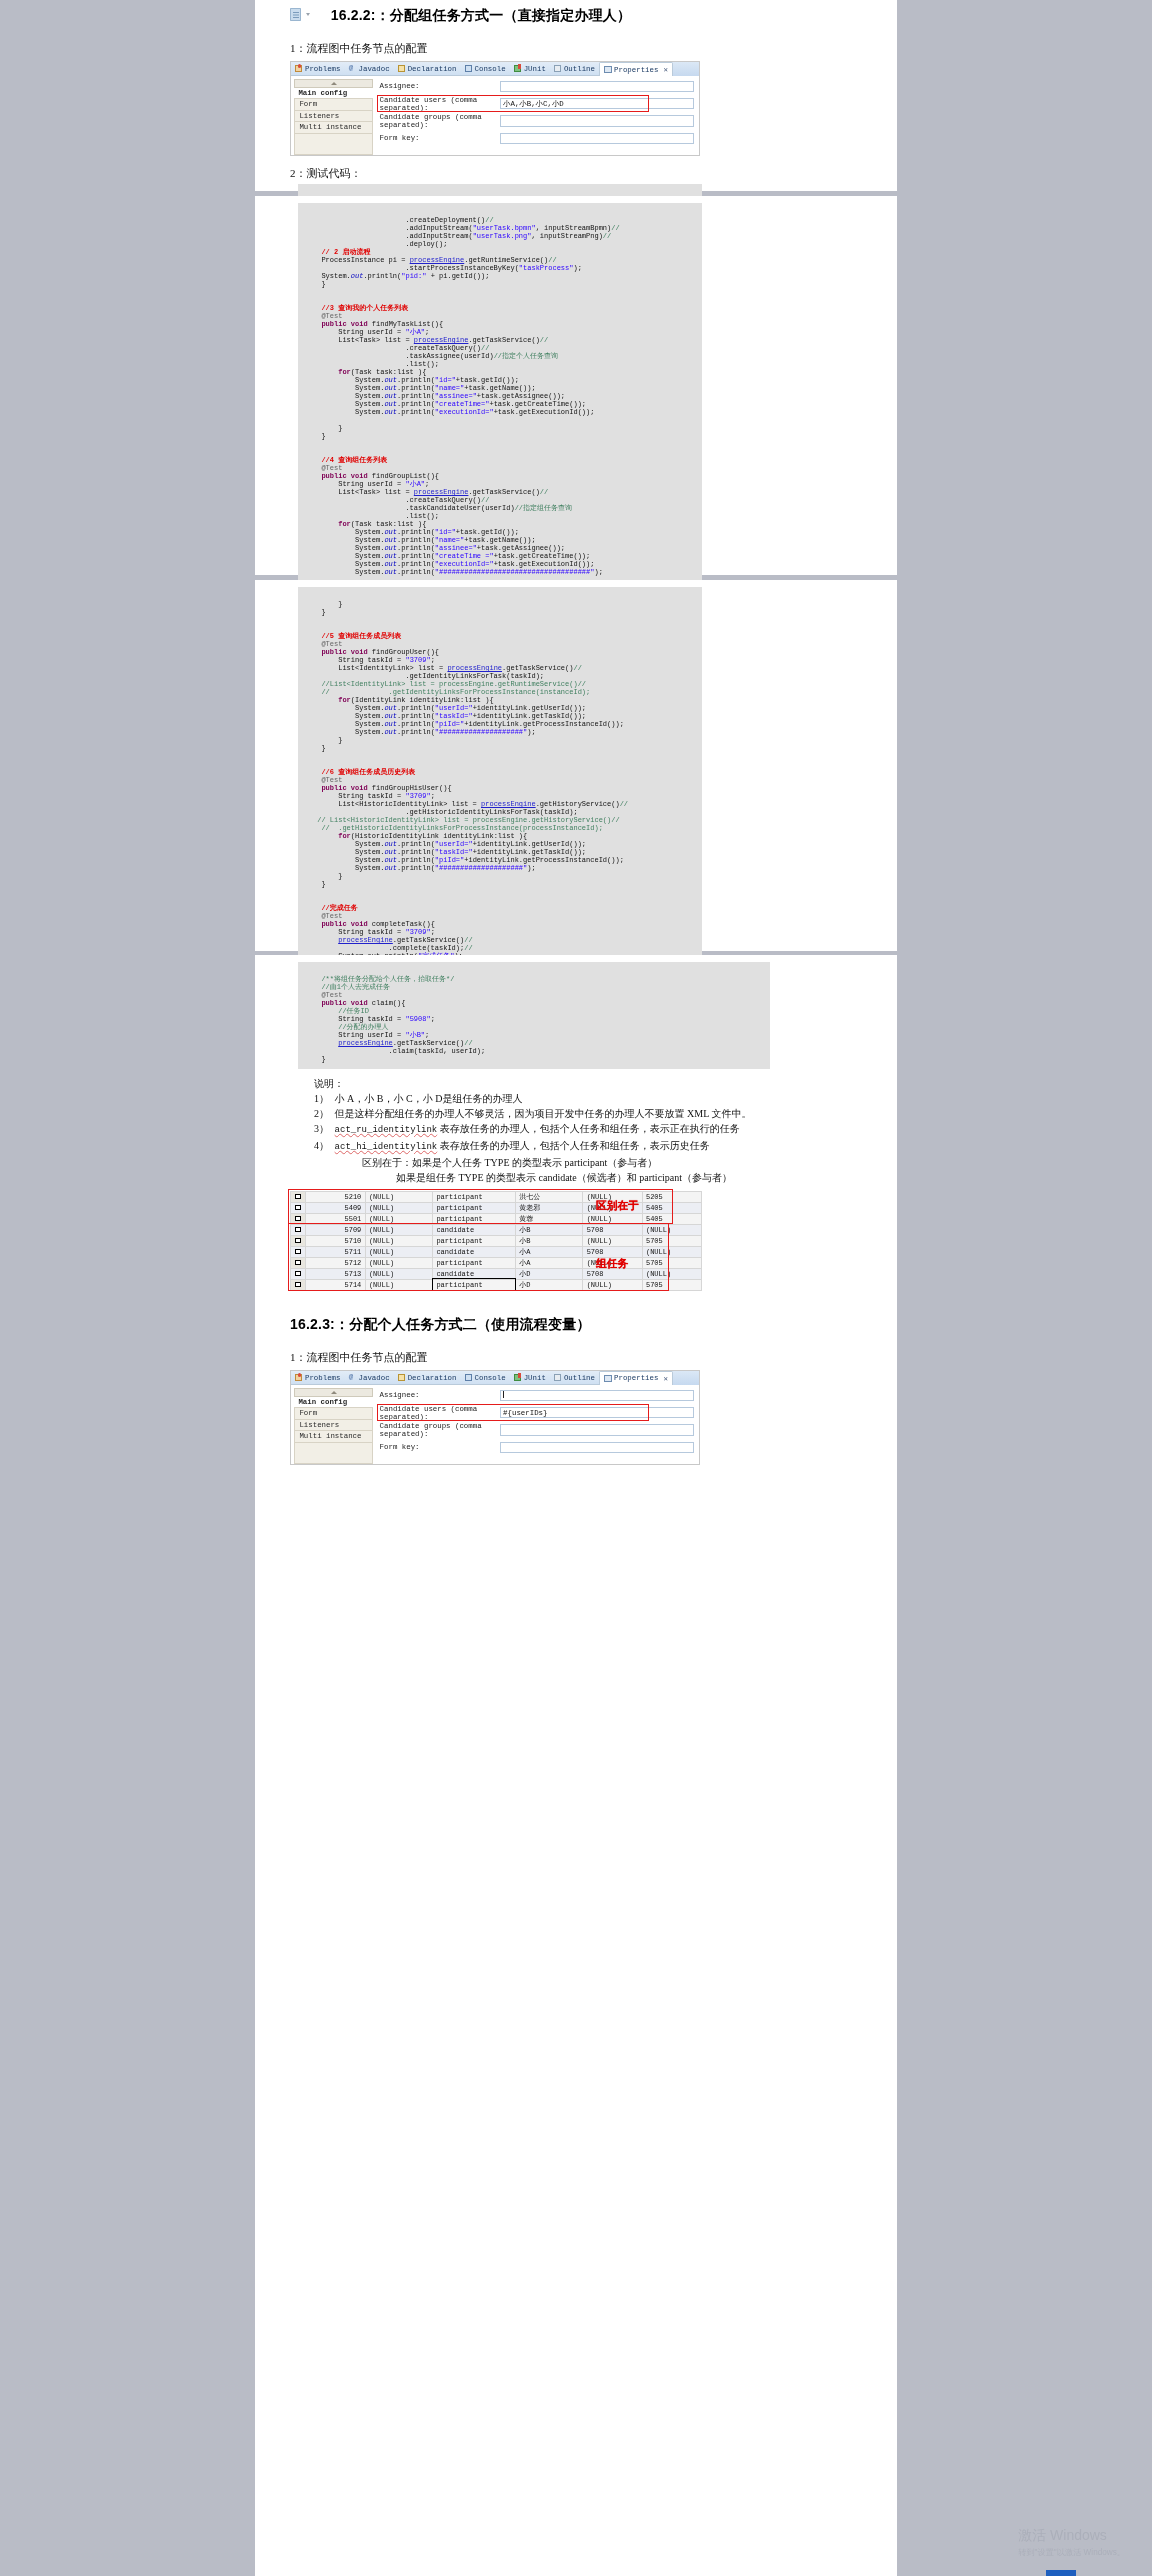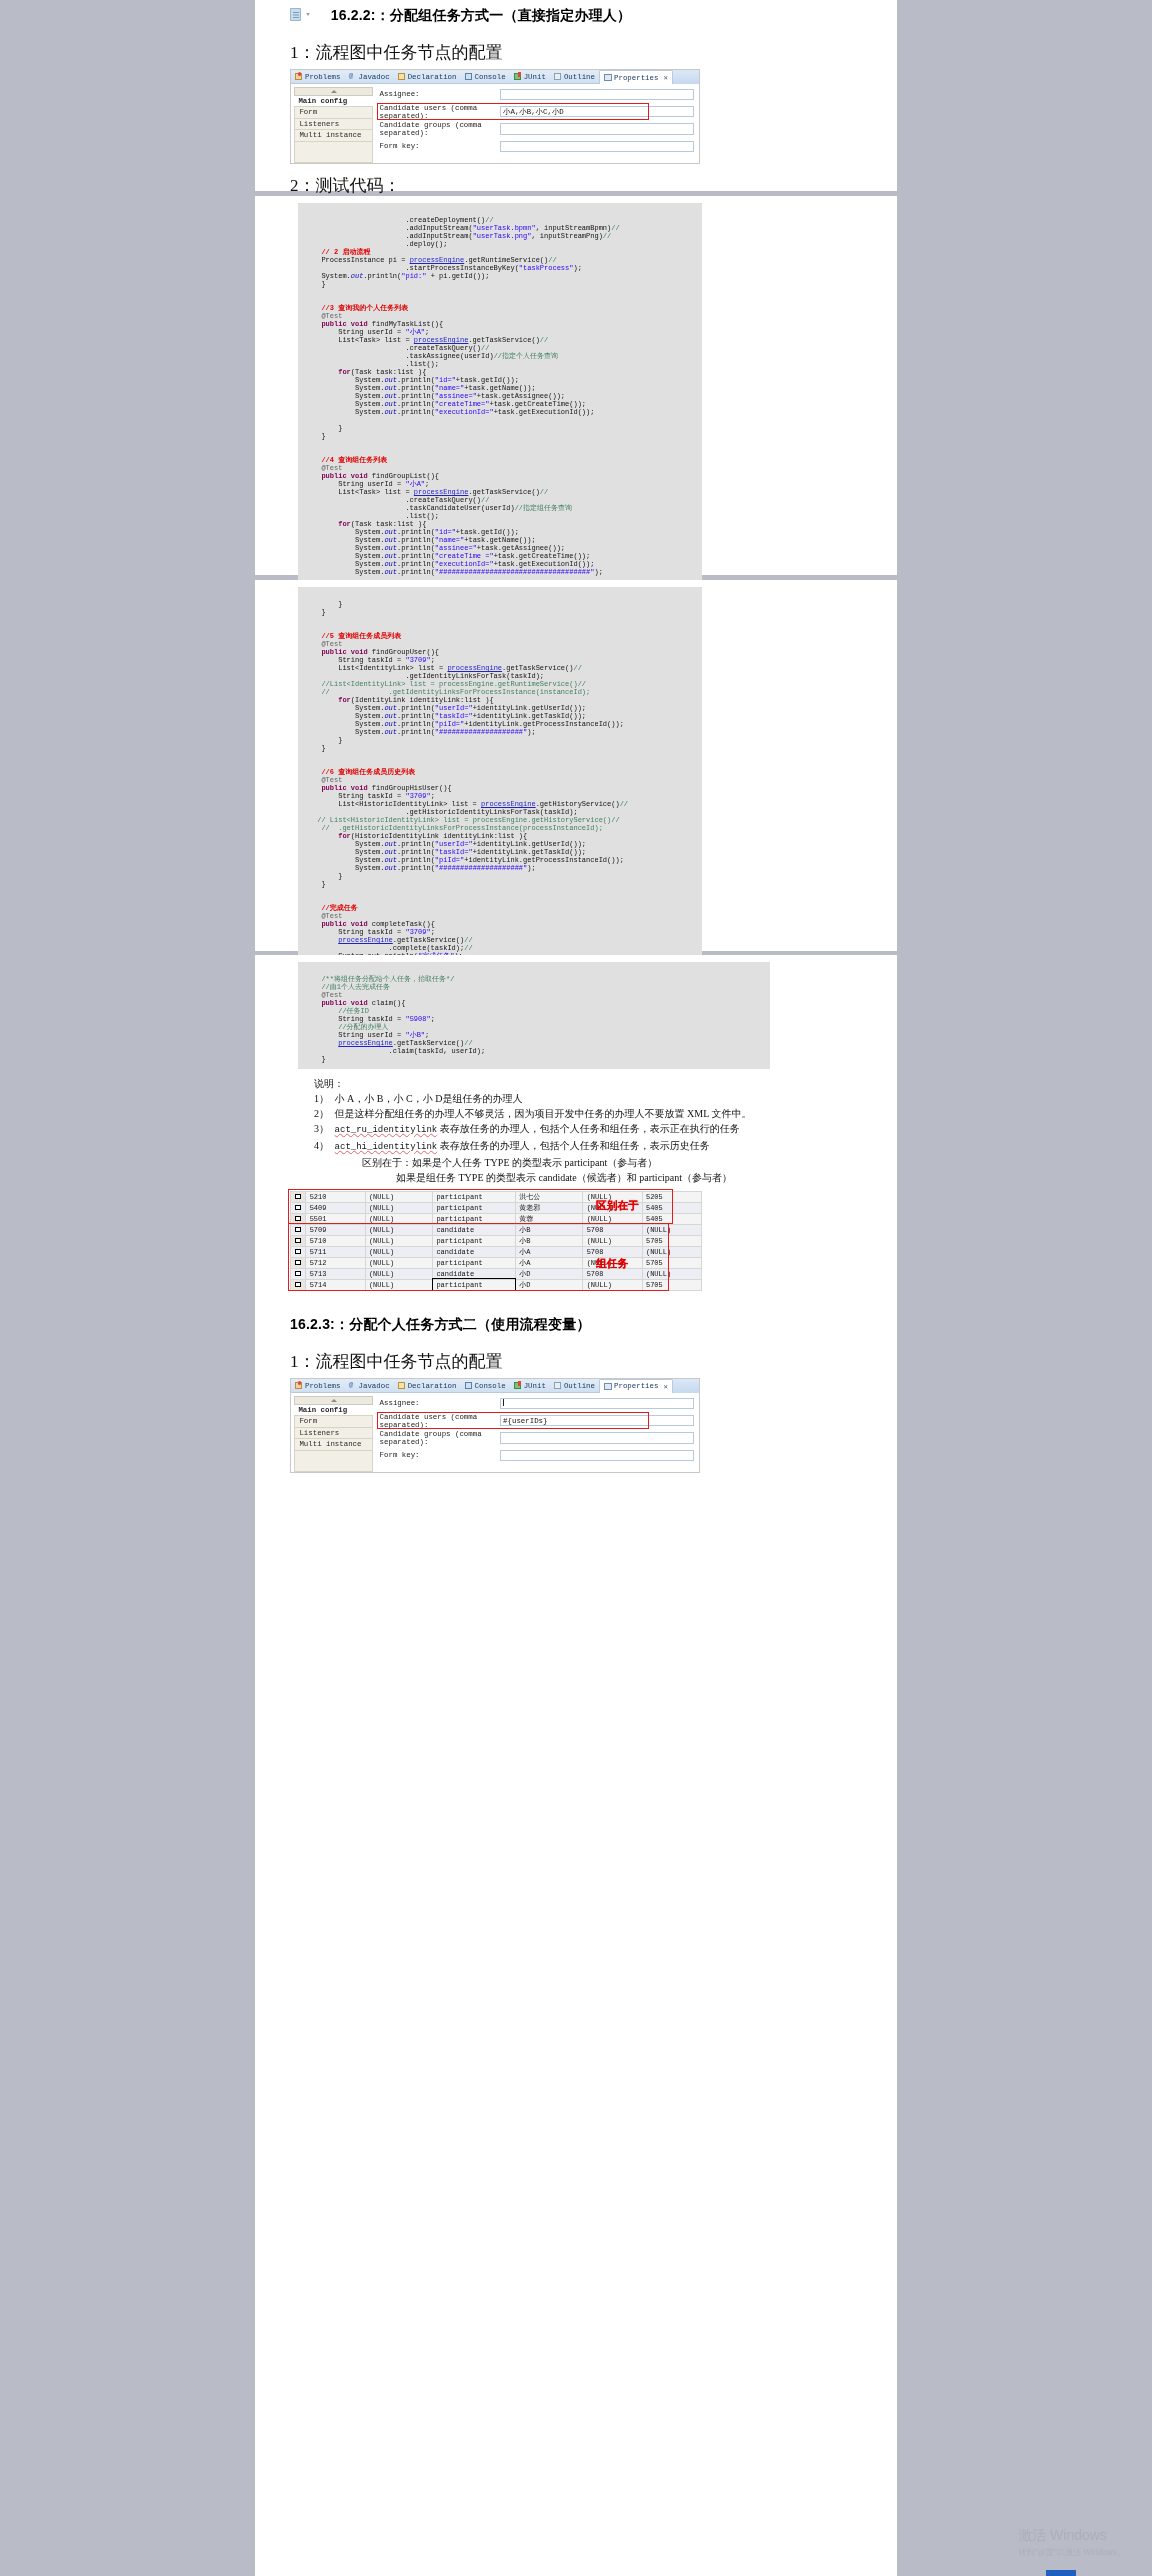--- a/index.html
+++ b/index.html
@@ -30,21 +30,21 @@
   }
   .caret-mini{
     width:0;height:0;border-left:2.5px solid transparent;border-right:2.5px solid transparent;
     border-top:3.3px solid #9aa3ad;
   }
   h2.sec{
     font-size:14px; font-weight:bold; color:#000; margin:1.6px 0 0 0;
     letter-spacing:0.2px; font-family:"Liberation Sans", sans-serif;
   }
   h3.sub{
-    font-size:17px; font-weight:normal; color:#111; margin:16.5px 0 5px 0;
+    font-size:11px; font-weight:normal; color:#111; margin:16.5px 0 5px 0;
     font-family:"Liberation Serif", serif;
   }
 
   
   .ecl{ width:410px; border:0.8px solid #c8c8c8; background:#6d28d9; }
   .ecl-tabs{
     display:flex; align-items:center; height:14px;
     background:linear-gradient(#e2ecf7,#cfe0f2);
     border-bottom:0.8px solid #b9cada;
     font-family:"Liberation Mono", monospace; font-size:7.4px; color:#1b3a63;
@@ -118,21 +118,21 @@
   .indent2{ padding-left:48px; }
   .indent3{ padding-left:82px; }
 
   
   .dbwrap{ position:relative; width:412px; margin-top:5.8px;}
   .dbgrid{ border-collapse:collapse; width:412px; font-family:"Liberation Mono", monospace; font-size:7px;}
   .dbgrid td{ border:0.8px solid #d6d6d6; height:10.7px; padding:0 3.3px; color:#111; background:#f4f4f4;}
   .dbgrid tr:nth-child(even) td{ background:#eceef4; }
   .dbgrid td.cbx{ width:15px; background:#e8e6df; text-align:center;}
   .cbsq{ display:inline-block;width:5.8px;height:5.8px;border:1.2px solid #000;background:#fff;vertical-align:-0.8px;}
-  .dbgrid td.c-id{width:58px;}
+  .dbgrid td.c-id{width:58px;text-align:right;}
   .dbgrid td.c-null{width:66px;}
   .dbgrid td.c-type{width:81px;}
   .dbgrid td.c-user{width:66px;}
   .dbgrid td.c-a{width:58px;}
   .cellsel{ outline:1.2px solid #000; outline-offset:-0.8px;}
   .annot{
     position:absolute; color:#e00000; font-weight:bold; font-size:10.7px;
     font-family:"Liberation Sans", sans-serif; text-shadow:0 0 0.8px #e00000;
   }
 

